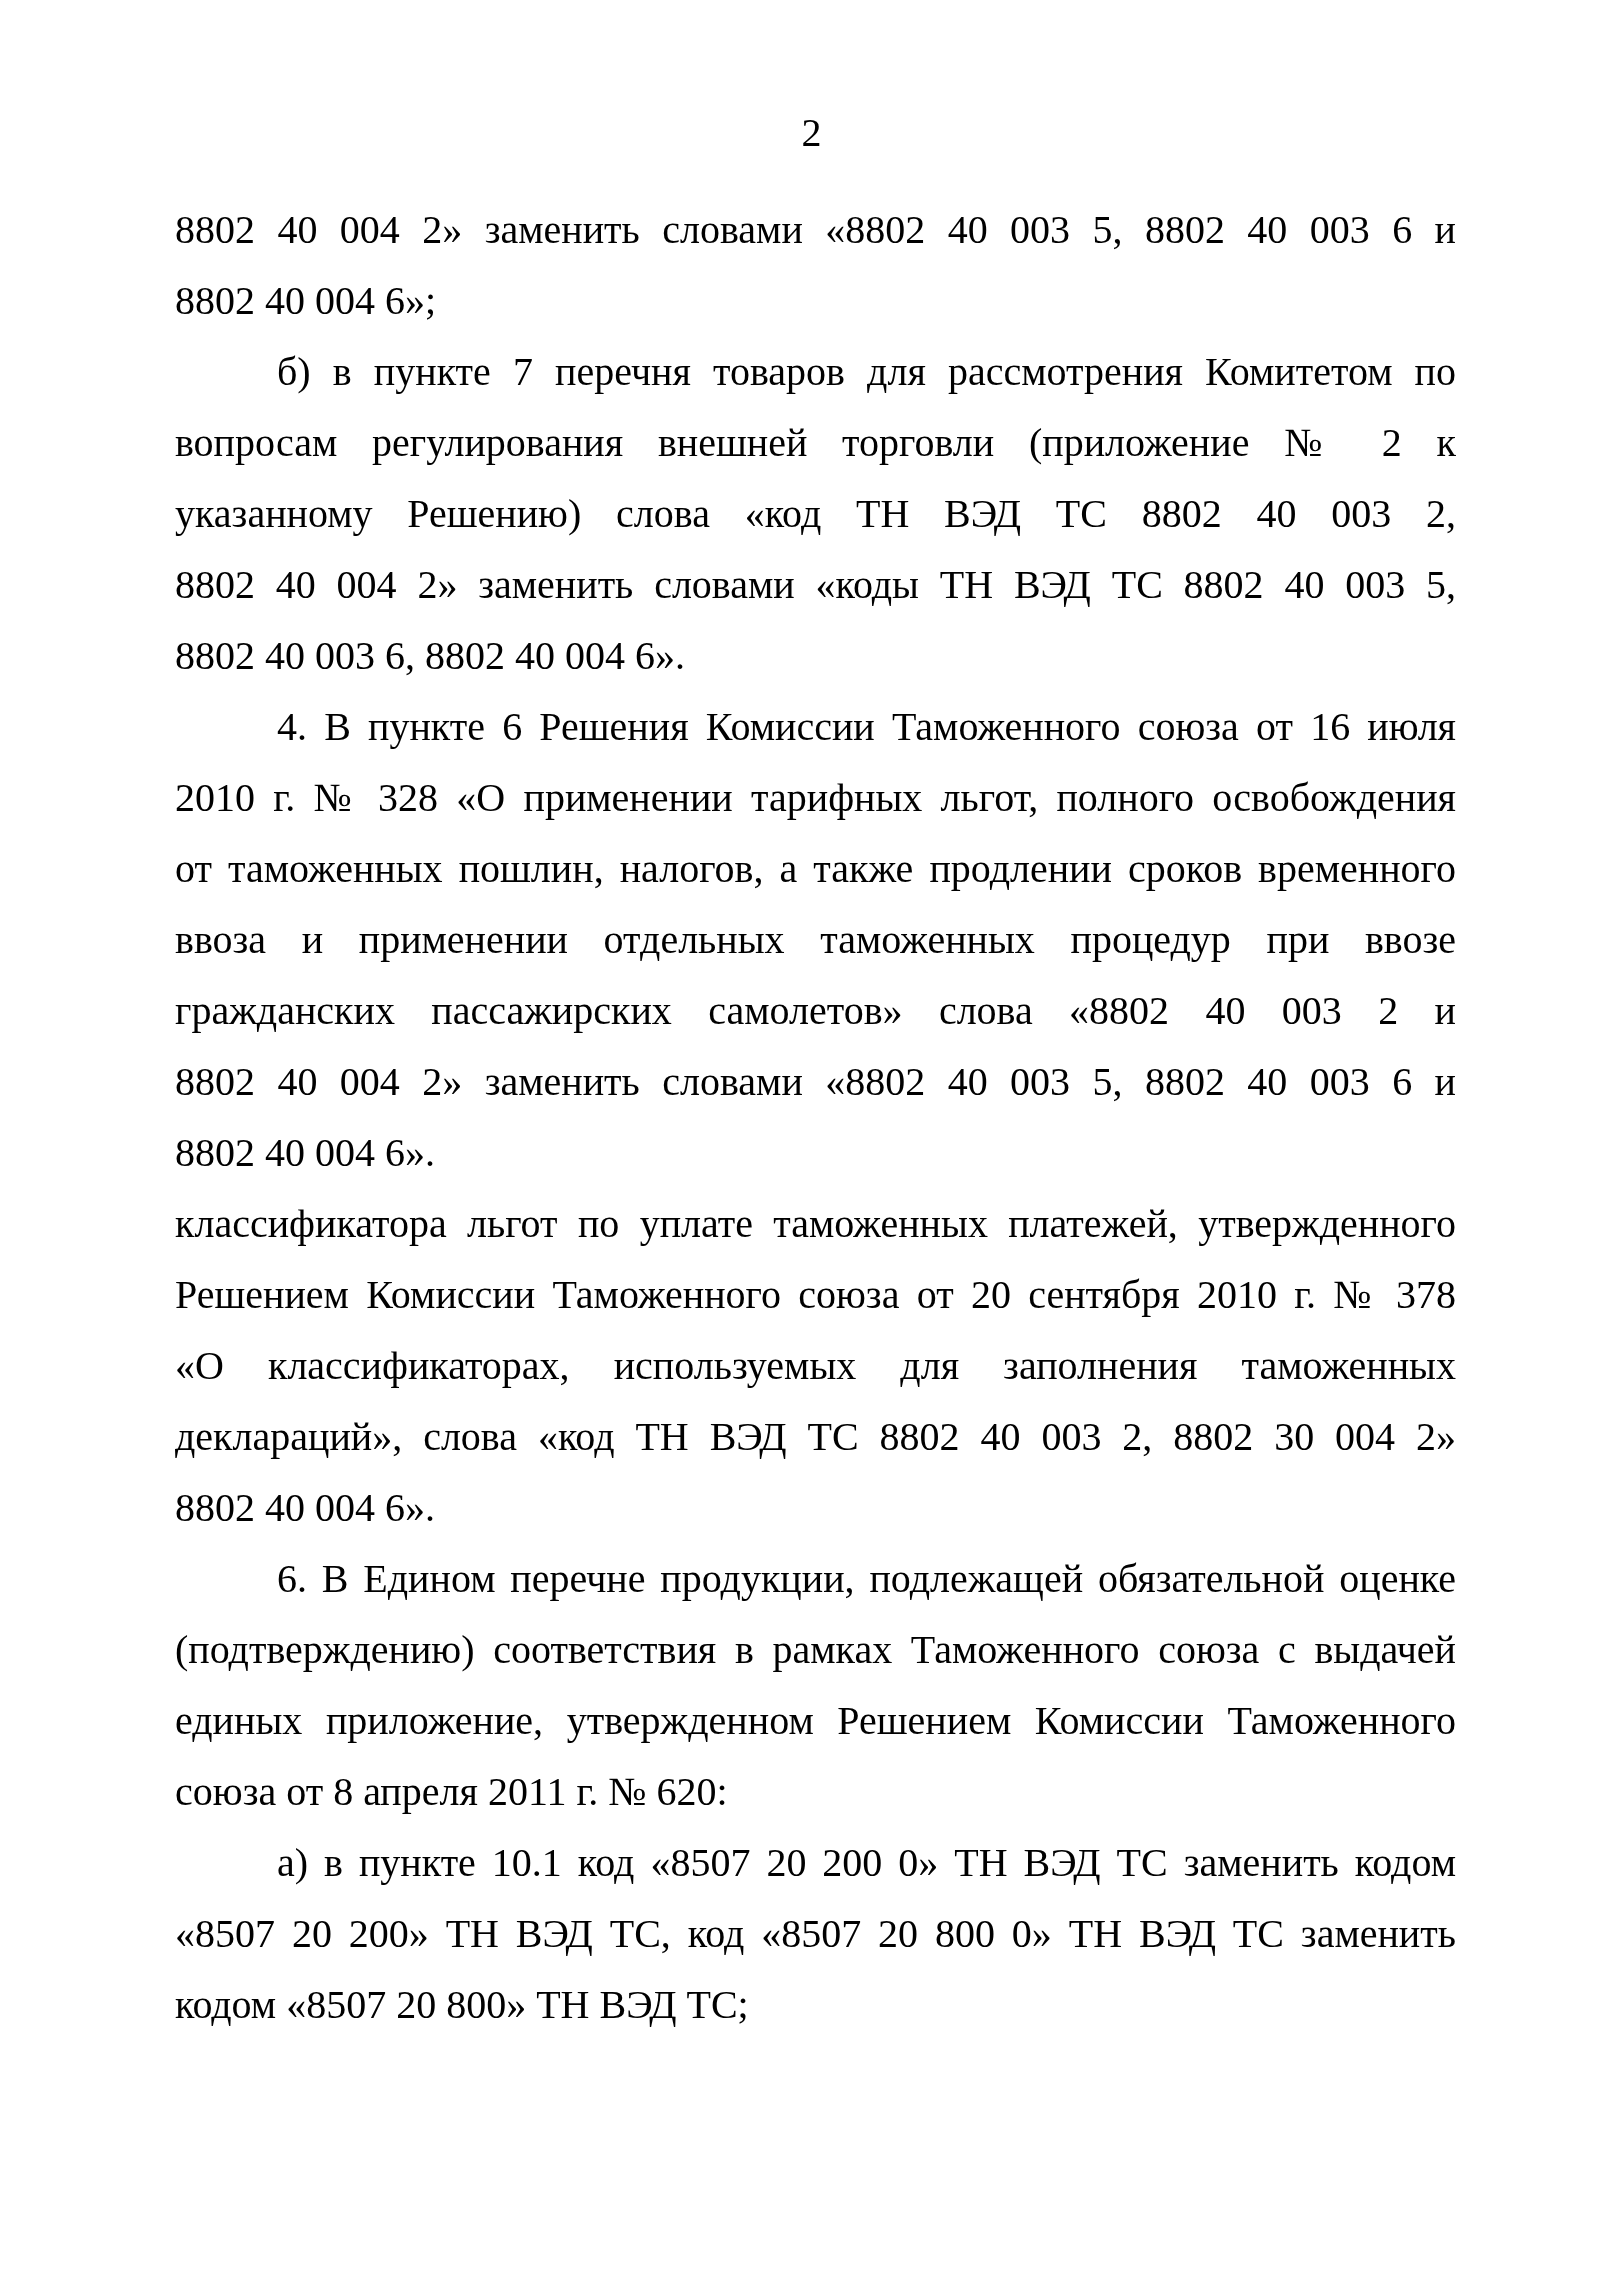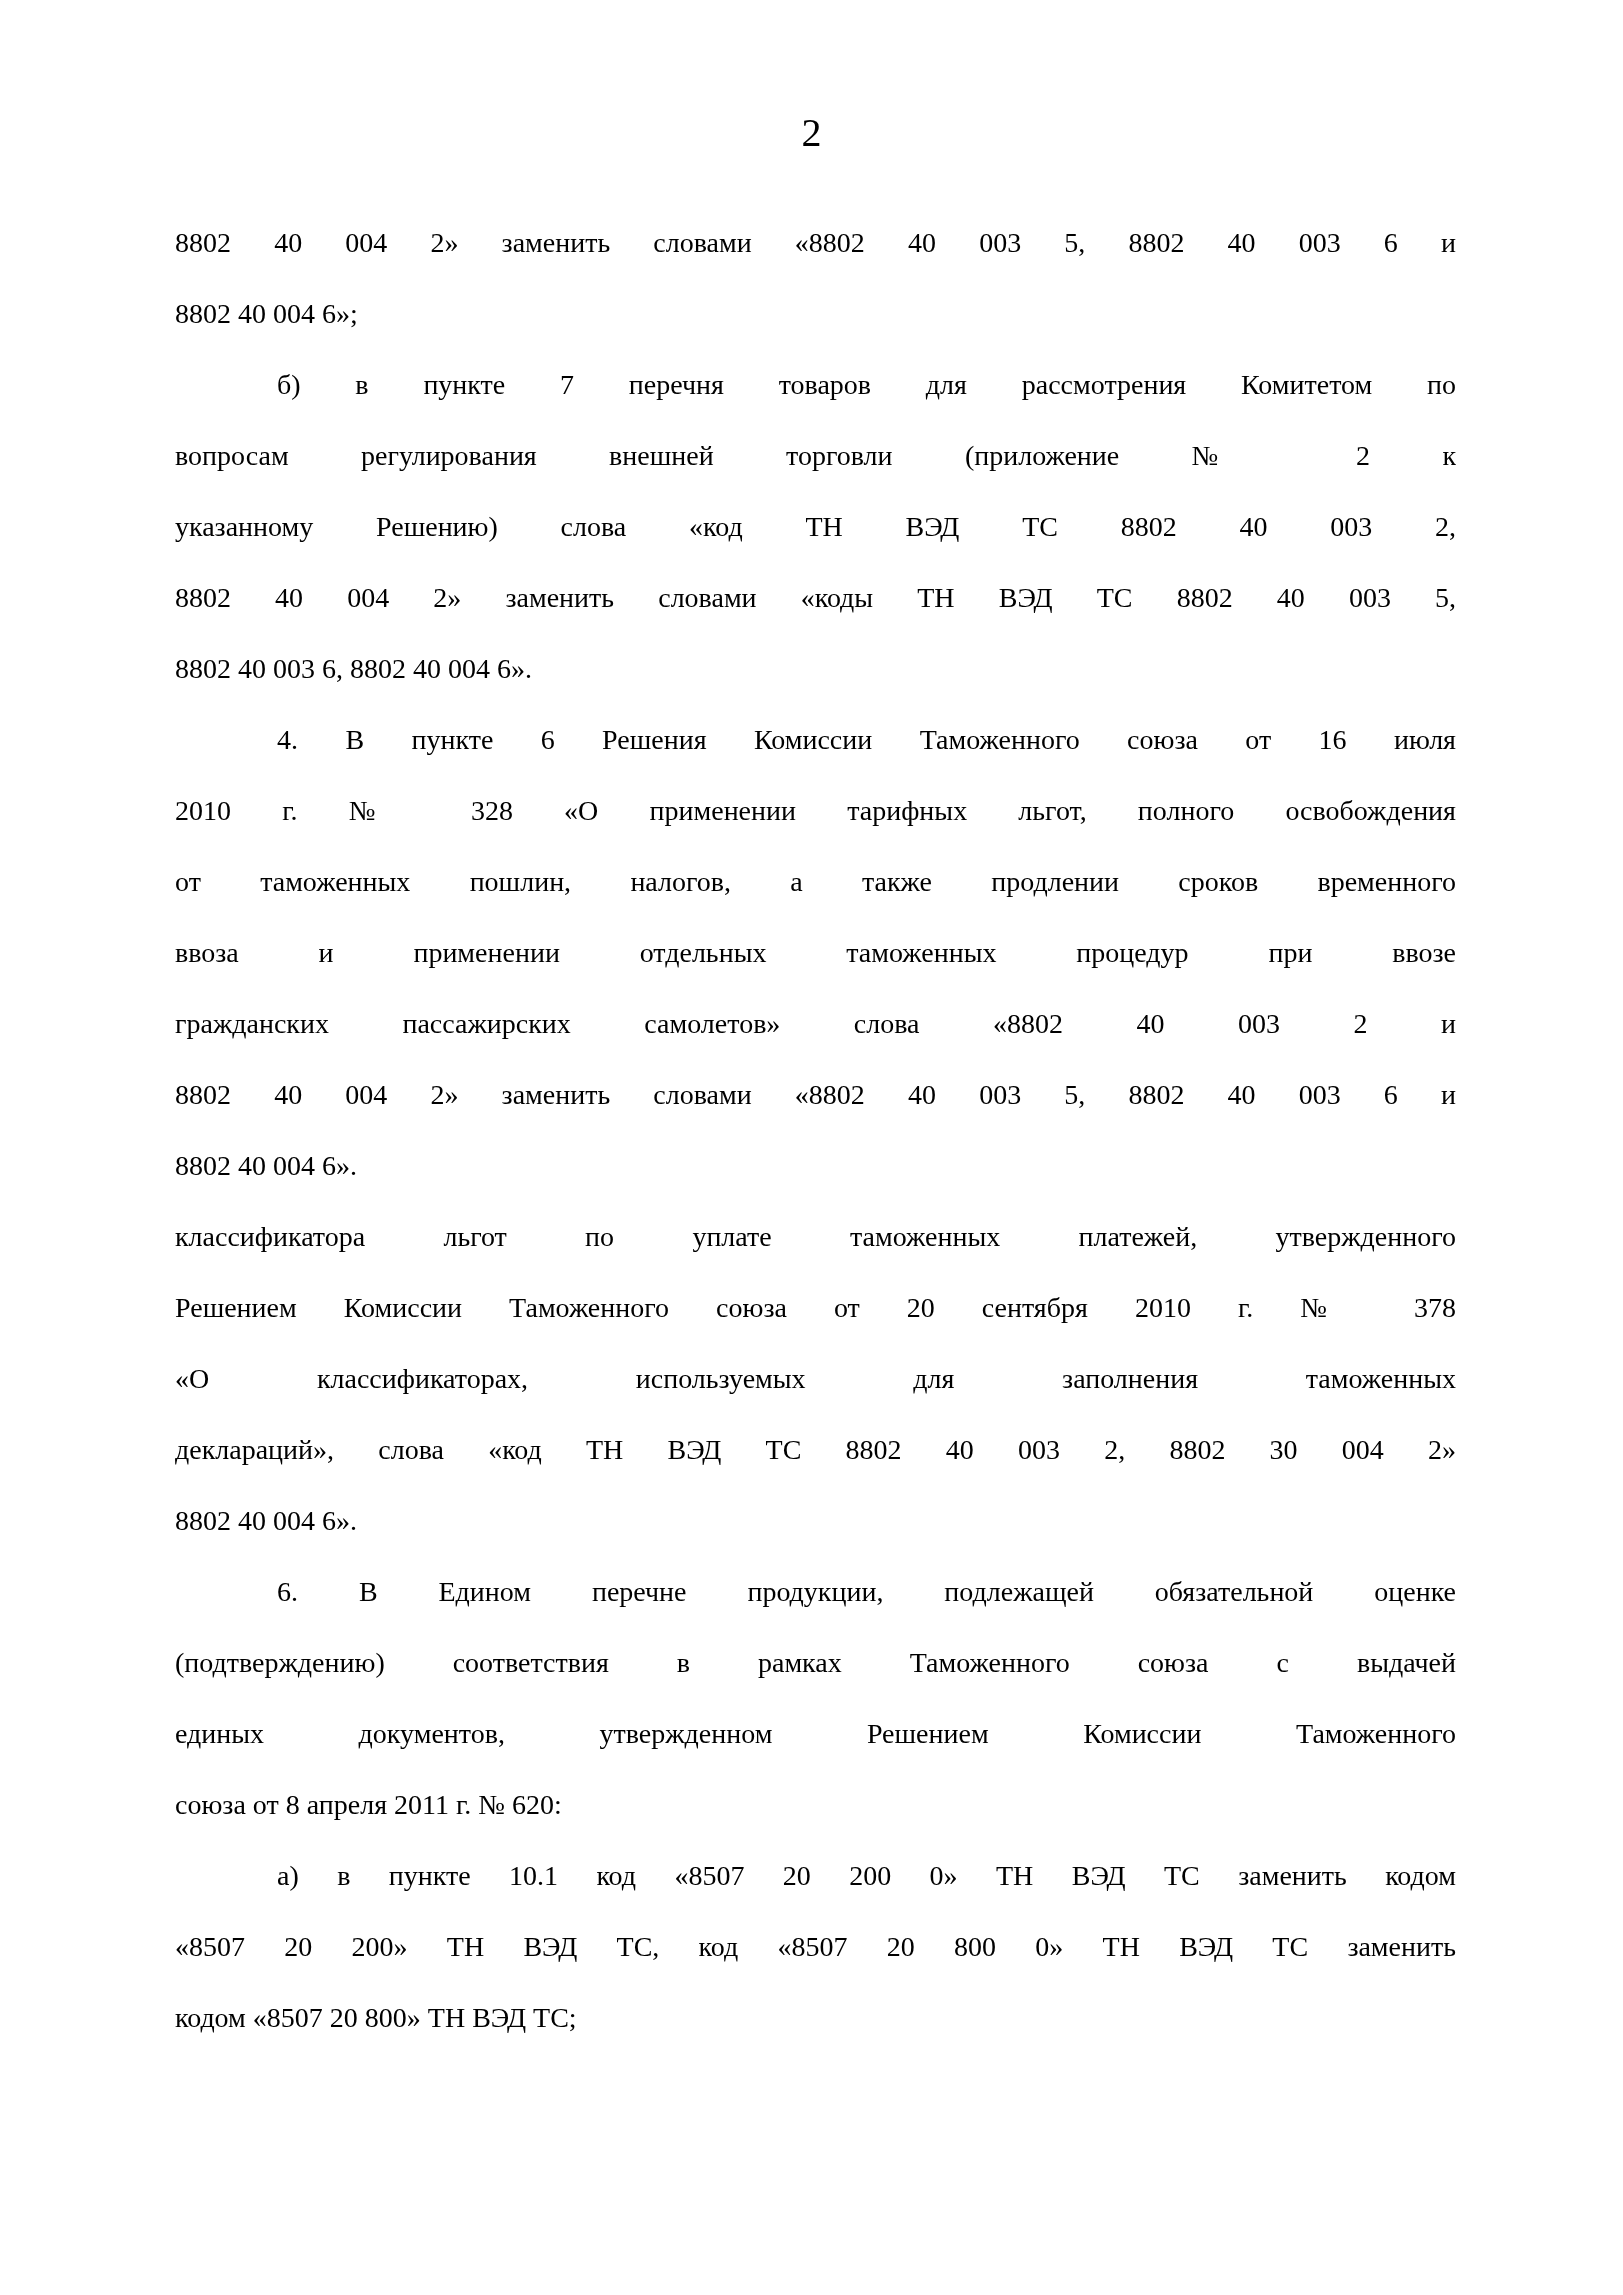--- a/index.html
+++ b/index.html
@@ -20,23 +20,23 @@
     top: 110px;
     left: 0;
     width: 1623px;
     text-align: center;
     font-size: 40px;
     line-height: 46px;
   }
   .doc-body {
     position: absolute;
     left: 175px;
-    top: 207px;
+    top: 194px;
     width: 1281px;
-    font-size: 28px;
+    font-size: 40px;
   }
   .paragraph {
     margin: 0;
     padding: 0;
   }
   .line {
     height: 71px;
     line-height: 71px;
     text-align: justify;
     text-align-last: justify;
@@ -80,21 +80,21 @@
     <div class="paragraph">
       <div class="line">классификатора льгот по уплате таможенных платежей, утвержденного</div>
       <div class="line">Решением Комиссии Таможенного союза от 20 сентября 2010 г. № 378</div>
       <div class="line">«О классификаторах, используемых для заполнения таможенных</div>
       <div class="line">деклараций», слова «код ТН ВЭД ТС 8802 40 003 2, 8802 30 004 2»</div>
       <div class="line end">8802 40 004 6».</div>
     </div>
     <div class="paragraph">
       <div class="line indent">6. В Едином перечне продукции, подлежащей обязательной оценке</div>
       <div class="line">(подтверждению) соответствия в рамках Таможенного союза с выдачей</div>
-      <div class="line">единых документов, утвержденном Решением Комиссии Таможенного</div>
+      <div class="line">единых приложение, утвержденном Решением Комиссии Таможенного</div>
       <div class="line end">союза от 8 апреля 2011 г. № 620:</div>
     </div>
     <div class="paragraph">
       <div class="line indent">а) в пункте 10.1 код «8507 20 200 0» ТН ВЭД ТС заменить кодом</div>
       <div class="line">«8507 20 200» ТН ВЭД ТС, код «8507 20 800 0» ТН ВЭД ТС заменить</div>
       <div class="line end">кодом «8507 20 800» ТН ВЭД ТС;</div>
     </div>
   </div>
 
 

